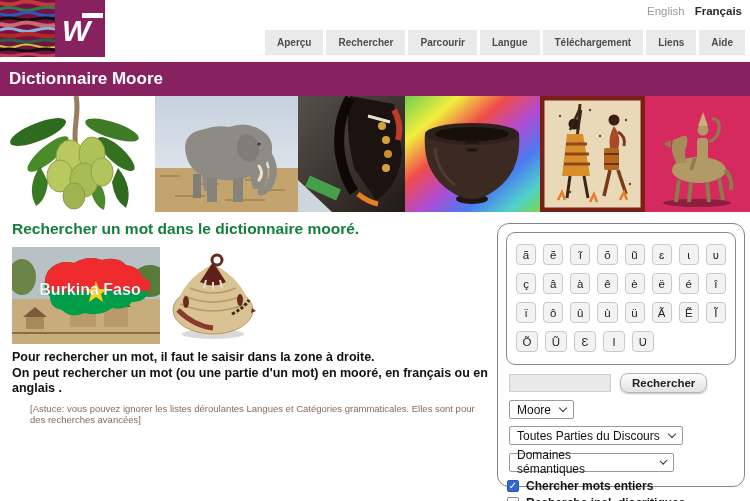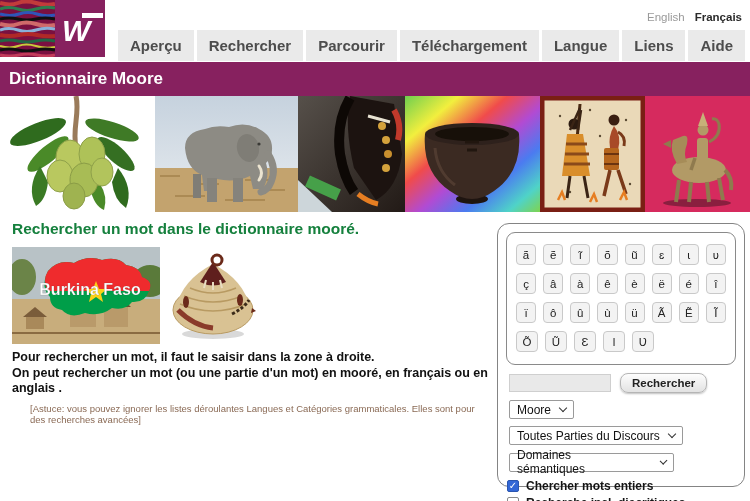--- a/index.html
+++ b/index.html
@@ -4,25 +4,25 @@
 <style>
   * { margin:0; padding:0; box-sizing:border-box; }
   html,body { width:750px; height:501px; overflow:hidden; background:#fff;
     font-family:"Liberation Sans", sans-serif; }
   body { position:relative; }
 
   
   .header { position:relative; height:62px; background:#fff; }
   .logo { position:absolute; top:0; left:0; display:flex; }
   .logo svg { display:block; }
-  .lang-links { position:absolute; top:11px; right:8px; font-size:11.5px; }
+  .lang-links { position:absolute; top:5px; right:8px; font-size:11.5px; }
   .lang-en { color:#9a9a9a; margin-right:10px; text-decoration:none; cursor:pointer; }
   .lang-fr { color:#2b2b2b; font-weight:700; text-decoration:none; cursor:pointer; }
   .nav { position:absolute; top:30px; right:5px; display:flex; gap:3px; }
-  .nav-btn { background:#eaeaea; color:#4d4d4d; font-weight:700; font-size:15px;
+  .nav-btn { background:#eaeaea; color:#4d4d4d; font-weight:700; font-size:10px;
     padding:7px 12px; border:none; cursor:pointer; font-family:inherit; }
 
   
   .banner { height:34px; background:#87215f; color:#fff; font-weight:700;
     font-size:17px; display:flex; align-items:center; padding-left:9px; }
 
   
   .gallery { display:flex; height:116px; }
   .gallery svg { display:block; height:116px; }
 
@@ -91,22 +91,22 @@
       <rect x="27" y="13" width="21" height="5" fill="#fff"></rect>
     </svg>
   </div>
   <div class="lang-links">
     <a class="lang-en">English</a><a class="lang-fr">Français</a>
   </div>
   <div class="nav">
     <button class="nav-btn">Aperçu</button>
     <button class="nav-btn">Rechercher</button>
     <button class="nav-btn">Parcourir</button>
+    <button class="nav-btn">Langue</button>
     <button class="nav-btn">Téléchargement</button>
-    <button class="nav-btn">Langue</button>
     <button class="nav-btn">Liens</button>
     <button class="nav-btn">Aide</button>
   </div>
 </div>
 
 <div class="banner">
   <span>Dictionnaire Moore</span>
 </div>
 
 <div class="gallery">

